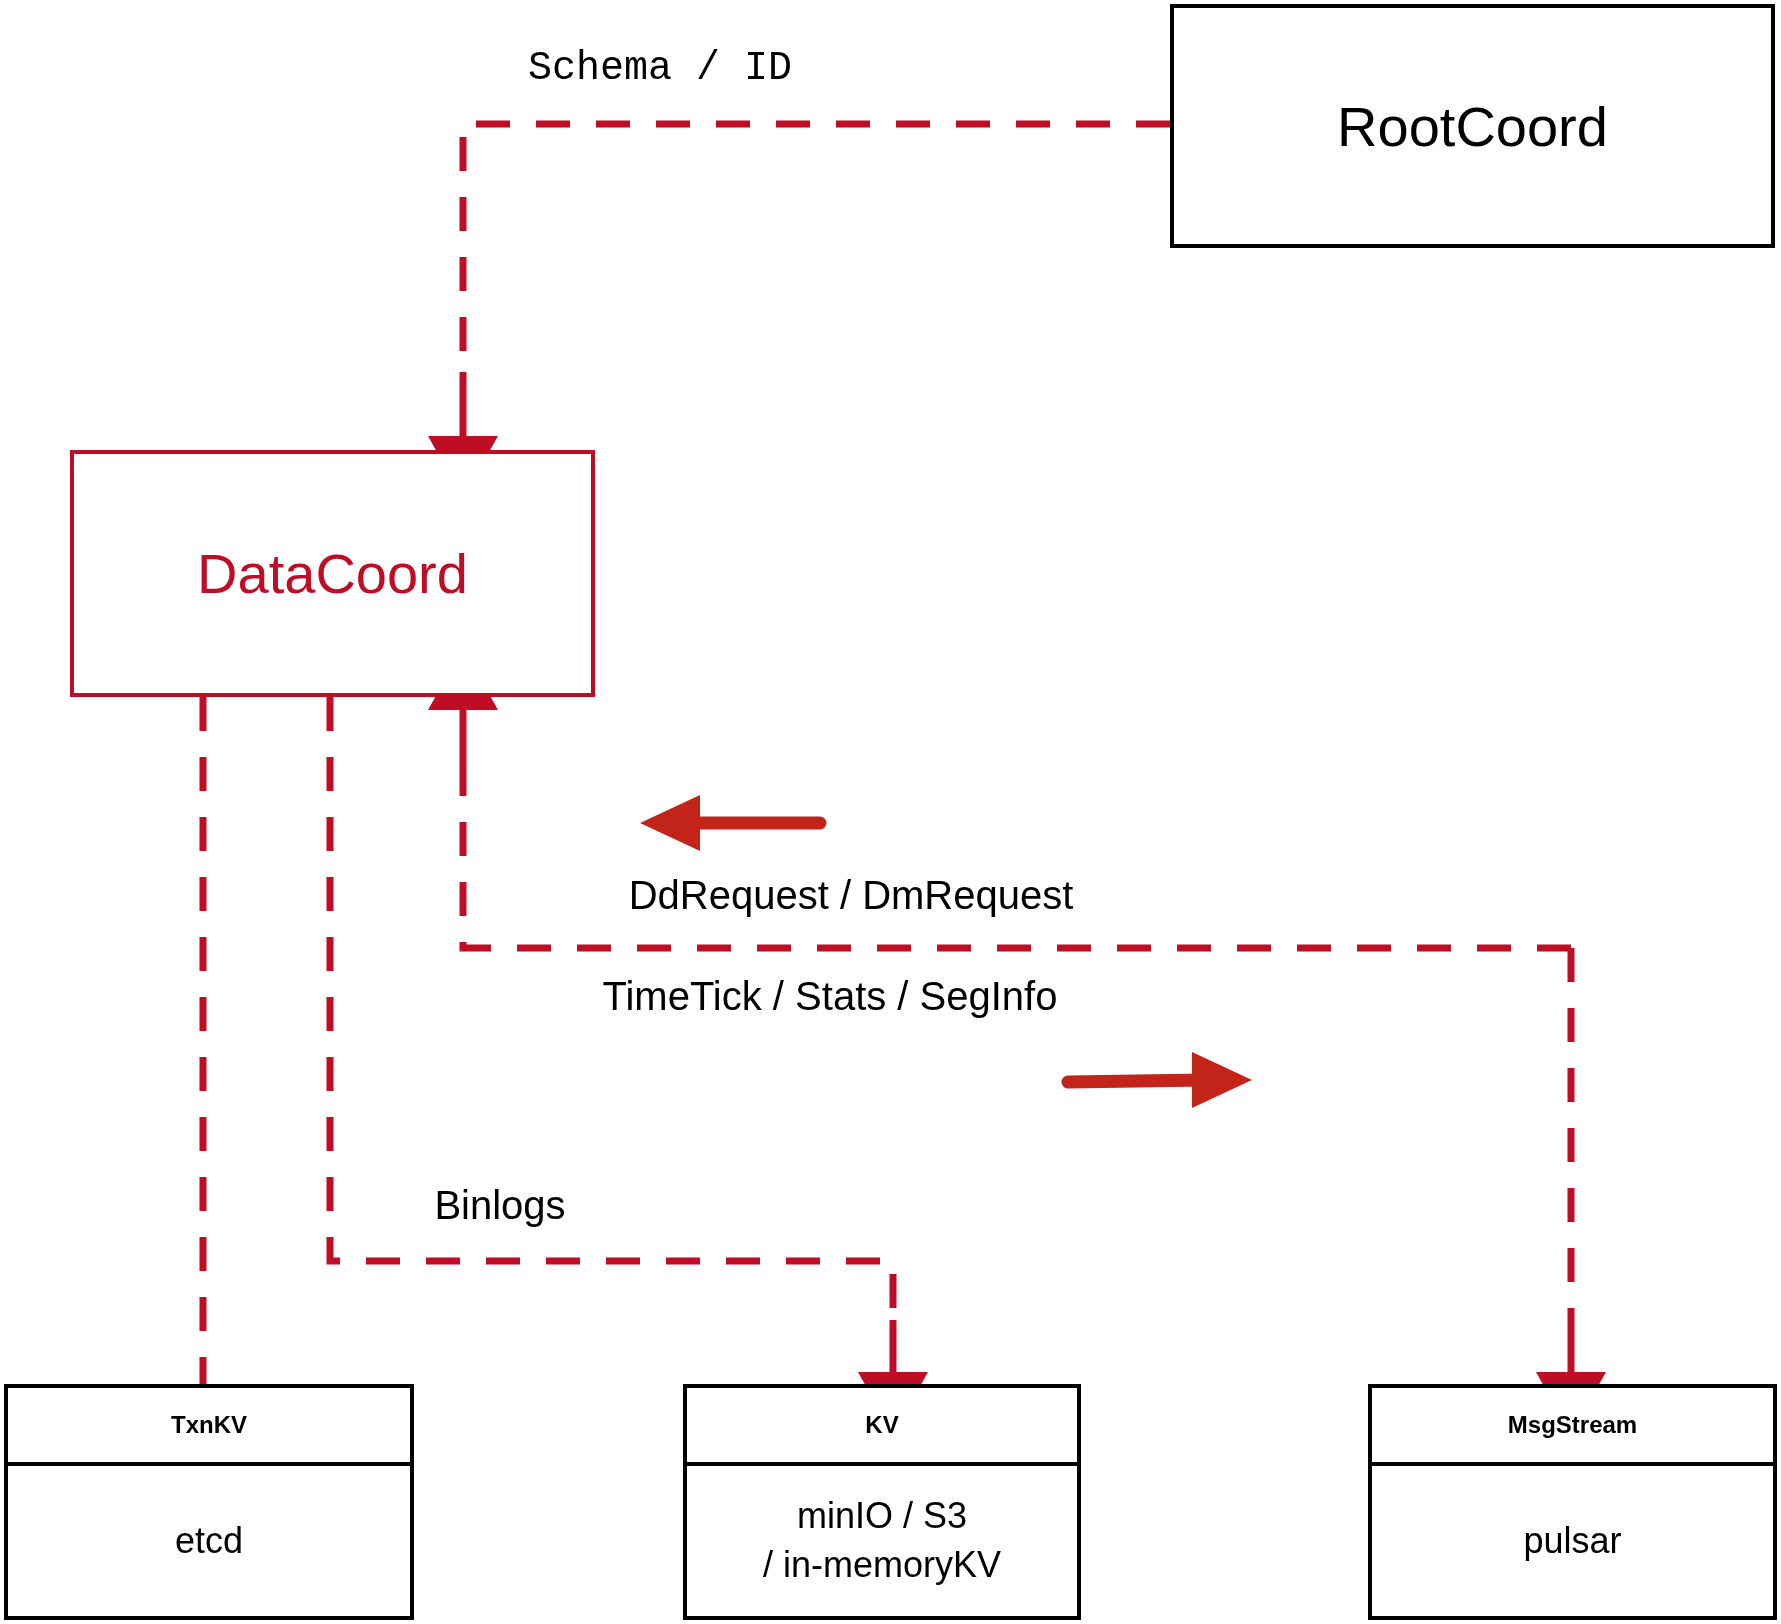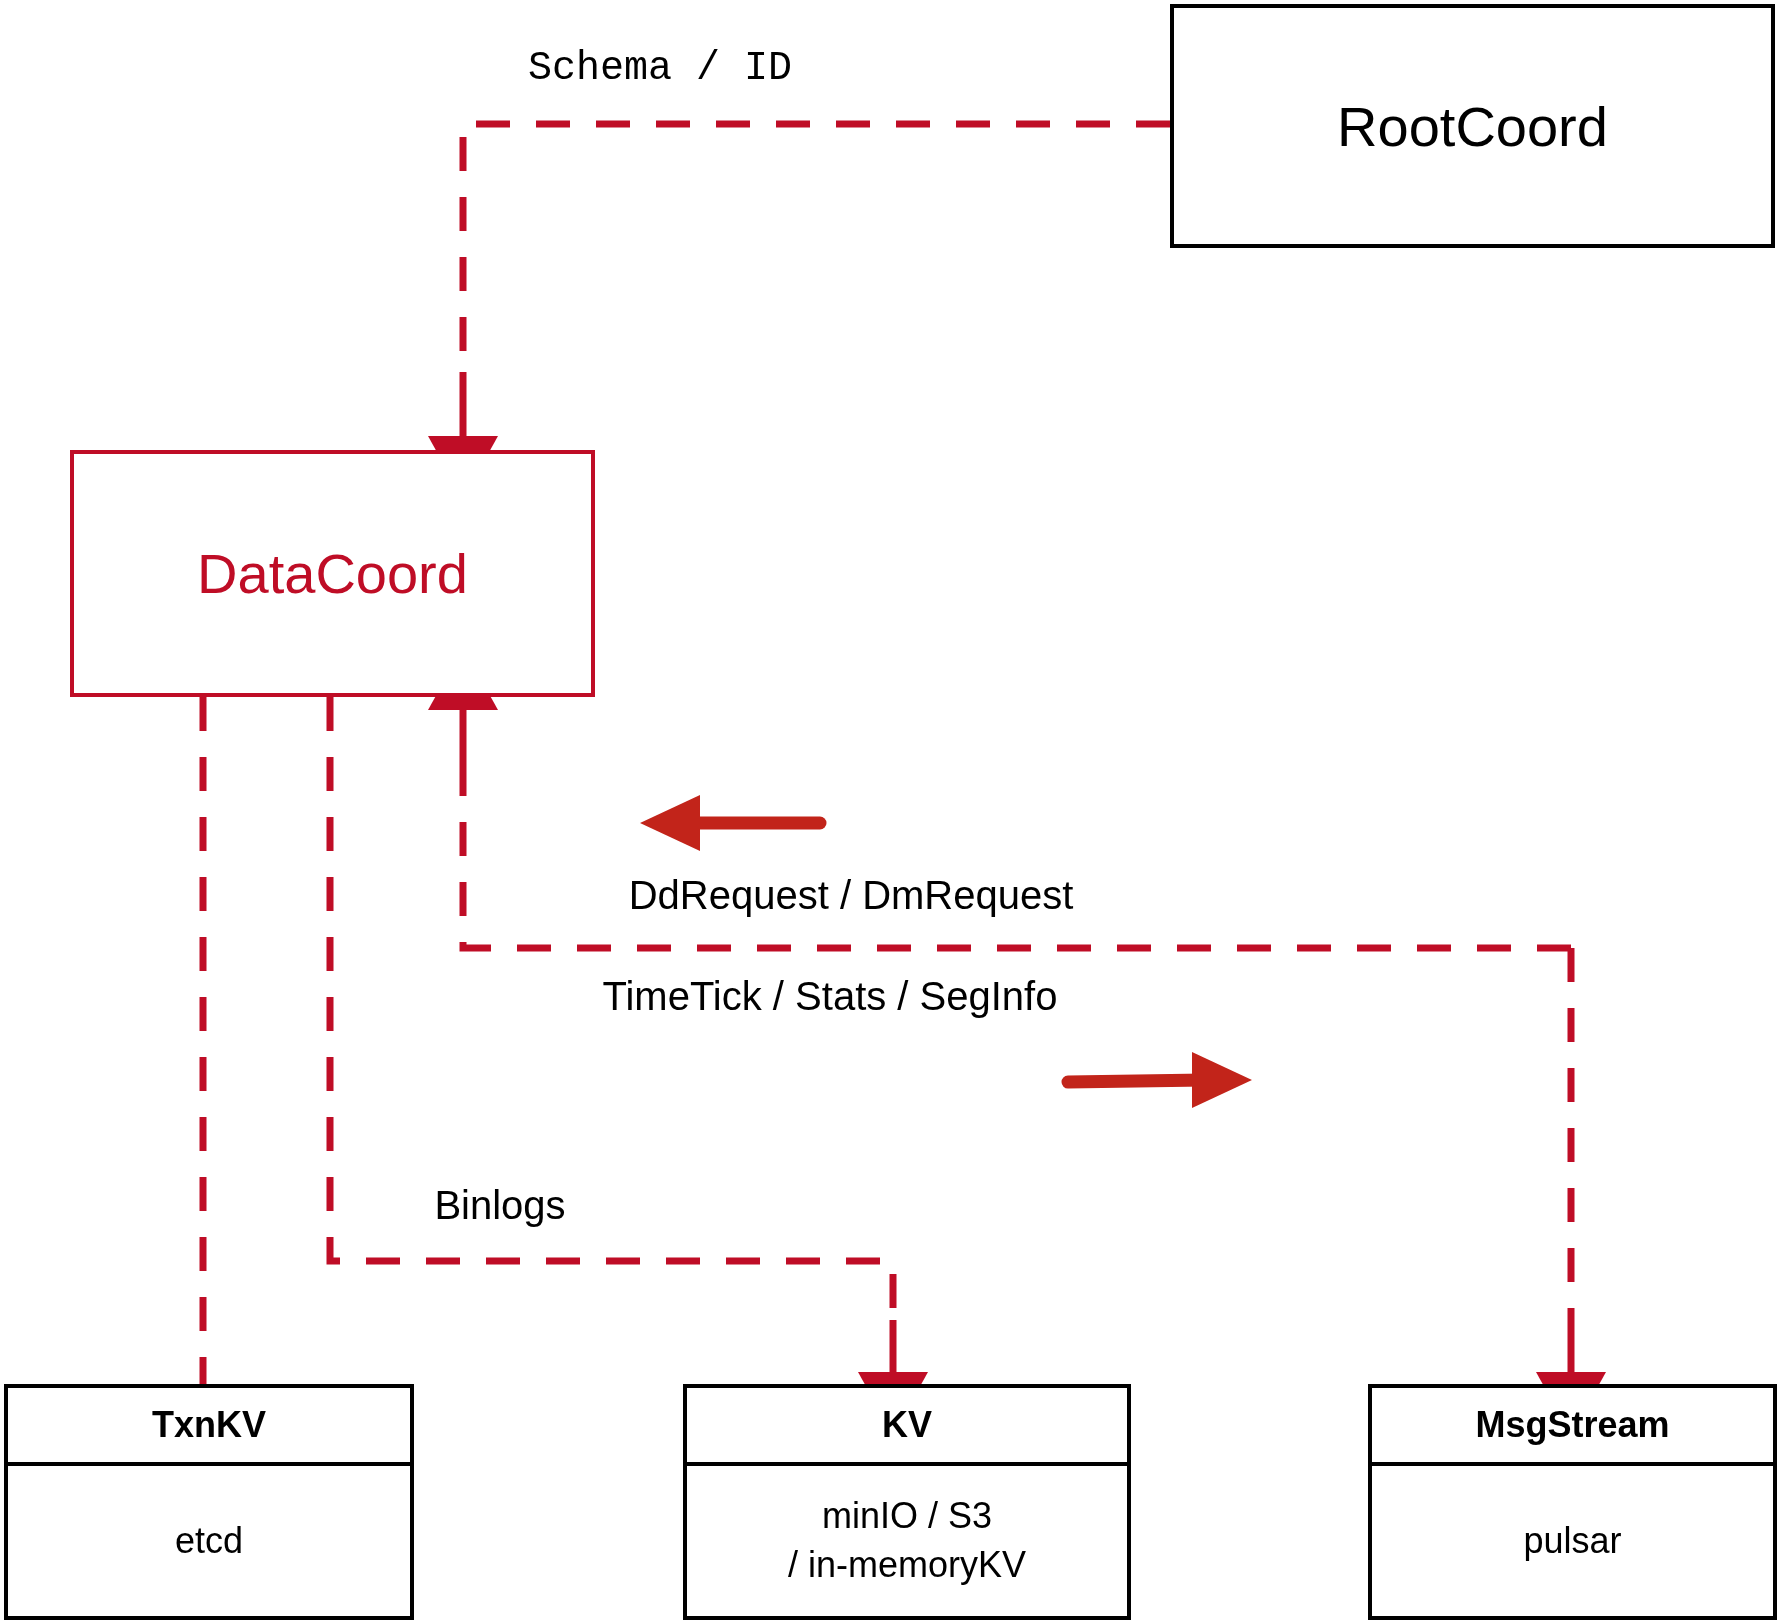--- a/index.html
+++ b/index.html
@@ -64,21 +64,21 @@
   }
   .split .head {
     box-sizing: border-box;
     height: 78px;
     border-bottom: 4px solid #000000;
     display: flex;
     align-items: center;
     justify-content: center;
   }
   .split .head .node-title {
-    font-size: 36px;
+    font-size: 24px;
     font-weight: bold;
     color: #000000;
   }
   .split .body {
     flex: 1;
     display: flex;
     flex-direction: column;
     align-items: center;
     justify-content: center;
   }
@@ -158,21 +158,21 @@
 
   <div class="node black split" style="left:4px; top:1384px; width:410px; height:236px;">
     <div class="head">
       <div class="node-title">TxnKV</div>
     </div>
     <div class="body">
       <div class="line">etcd</div>
     </div>
   </div>
 
-  <div class="node black split" style="left:683px; top:1384px; width:448px; height:236px;">
+  <div class="node black split" style="left:683px; top:1384px; width:398px; height:236px;">
     <div class="head">
       <div class="node-title">KV</div>
     </div>
     <div class="body">
       <div class="line">minIO / S3</div>
       <div class="line">/ in-memoryKV</div>
     </div>
   </div>
 
   <div class="node black split" style="left:1368px; top:1384px; width:409px; height:236px;">

